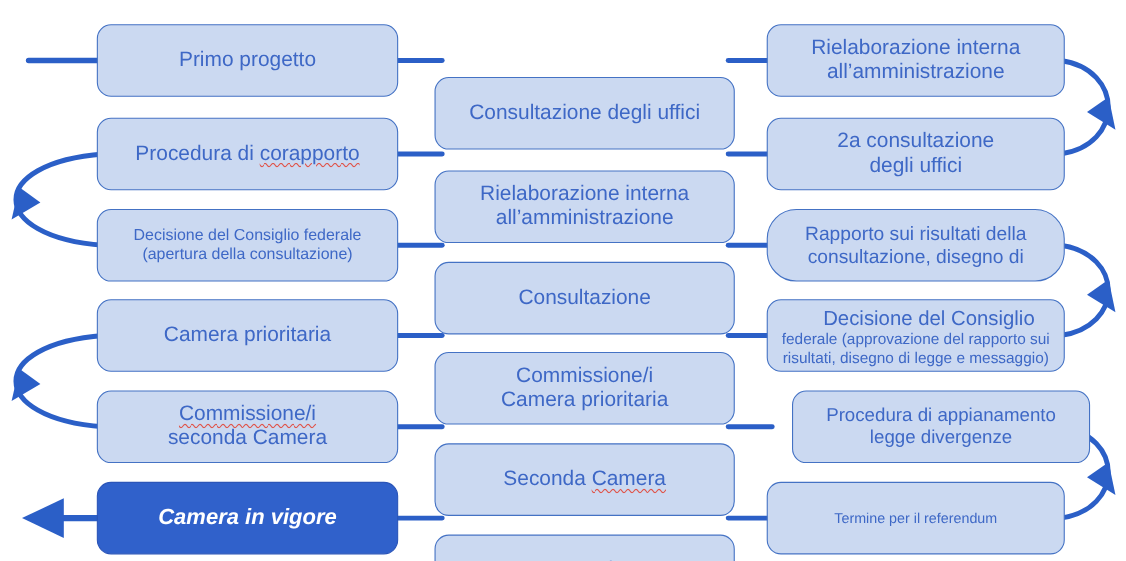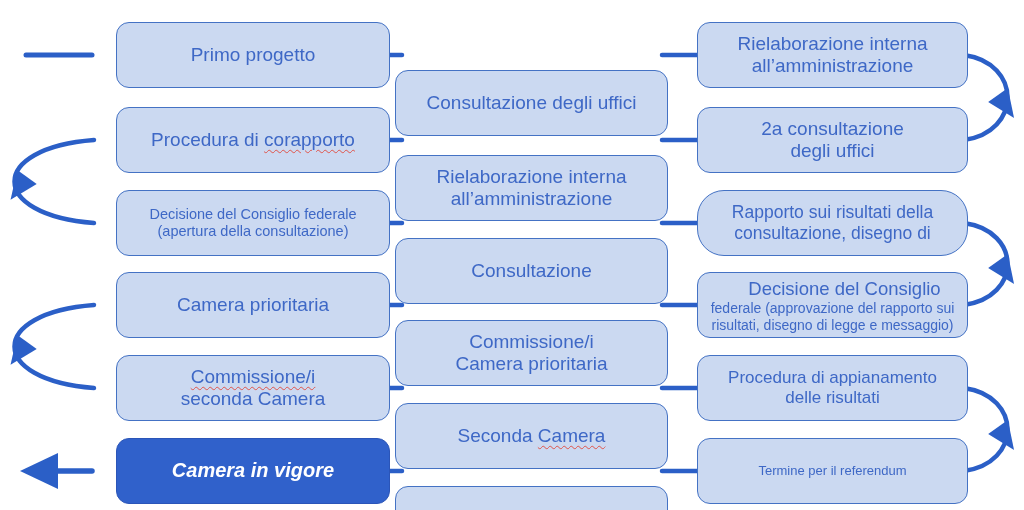--- a/index.html
+++ b/index.html
@@ -13,30 +13,30 @@
 
   .box{
     position:absolute;height:66px;box-sizing:border-box;
     background:var(--box-fill);
     border:1.6px solid var(--box-border);
     border-radius:13px;
     color:var(--box-text);
     display:flex;flex-direction:column;justify-content:center;align-items:center;
     text-align:center;font-size:19px;line-height:1.18;
   }
-  .c1{left:88px;width:274px;margin-left:28px;}
+  .c1{left:88px;width:274px;}
   .c2{left:395px;width:273px;margin-top:48px;}
   .c3{left:697px;width:271px;}
   .r1{top:22px;}.r2{top:107px;}.r3{top:190px;}
   .r4{top:272px;}.r5{top:355px;}.r6{top:438px;}
 
   .line{white-space:nowrap;}
   .fs-sm{font-size:14.5px;justify-content:center;}
   .fs-md{font-size:17.5px;border-radius:27px;}
-  .fs-md2{font-size:17px;}
+  .fs-md2{font-size:17px;margin-left:23px;}
   .fs-md3{font-size:13px;}
   .box.mixed{font-size:14px;line-height:1.2;}
   .box.mixed .lg{font-size:18.5px;line-height:1.25;margin-left:24px;}
 
   .wavy{
     text-decoration-line:underline;
     text-decoration-style:wavy;
     text-decoration-color:var(--spellcheck-underline);
     text-decoration-thickness:1px;
     text-underline-offset:3px;
@@ -139,21 +139,21 @@
 
   <div class="box r5 c1">
     <div class="line"><span class="wavy">Commissione/i</span></div>
     <div class="line">seconda Camera</div>
   </div>
   <div class="box r5 c2">
     <div class="line"><span>Seconda </span><span class="wavy">Camera</span></div>
   </div>
   <div class="box r5 c3 fs-md2">
     <div class="line">Procedura di appianamento</div>
-    <div class="line">delle risultati</div>
+    <div class="line">legge divergenze</div>
   </div>
 
   <div class="box r6 c1 final">
     <div class="line">Camera in vigore</div>
   </div>
   <div class="box r6 c2">
     <div class="line">Referendum</div>
   </div>
   <div class="box r6 c3 fs-md3">
     <div class="line">Termine per il referendum</div>

